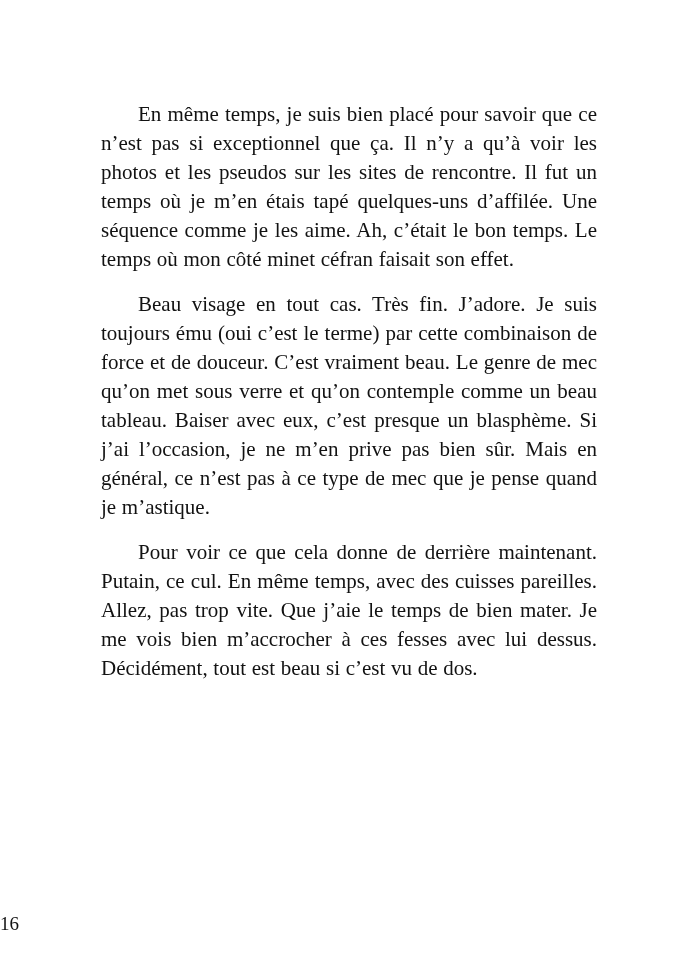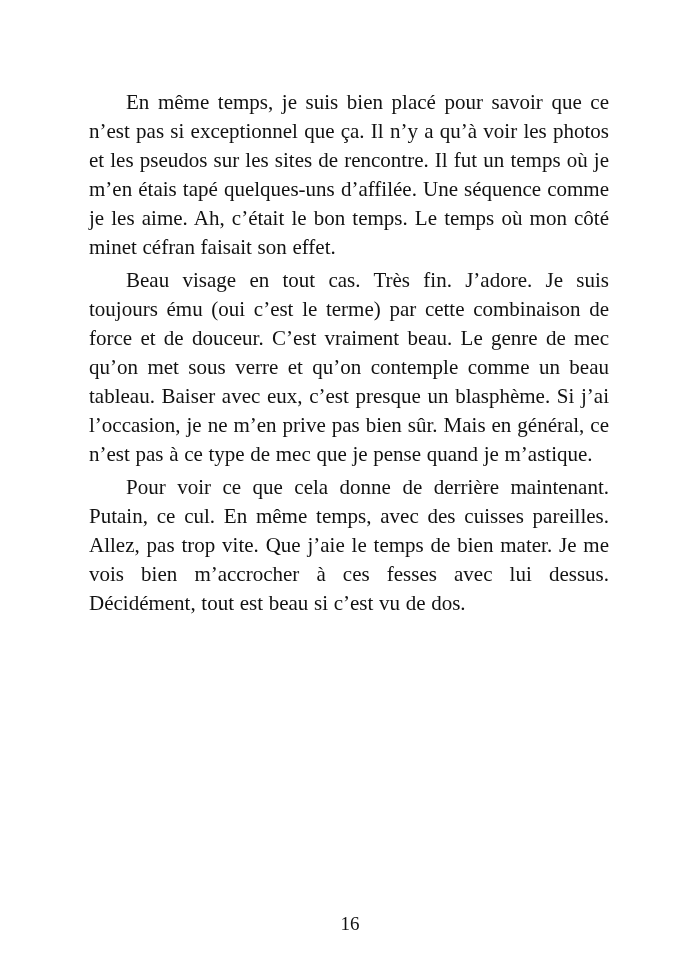--- a/index.html
+++ b/index.html
@@ -16,34 +16,33 @@
     font-family: "Liberation Serif", serif;
     color: #121212;
   }
   .text-block {
     position: absolute;
     left: 85px;
     top: 84px;
     width: 528px;
   }
   .text-block p {
-    margin: 4px;
+    margin: 16px;
     padding: 0;
     font-size: 21px;
     line-height: 29px;
     text-align: justify;
     text-indent: 37px;
     word-spacing: 0.02em;
   }
   .page-number {
     position: absolute;
     top: 911px;
     left: 0;
     width: 700px;
-    text-align: center;
     font-size: 19px;
     line-height: 26px;
     color: #121212;
   }
 </style>
 </head>
 <body>
 
 <div class="book-page">
   <div class="text-block">

